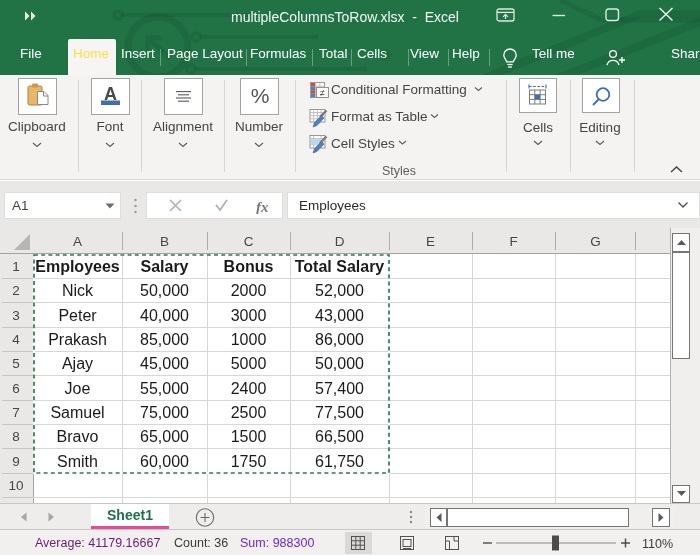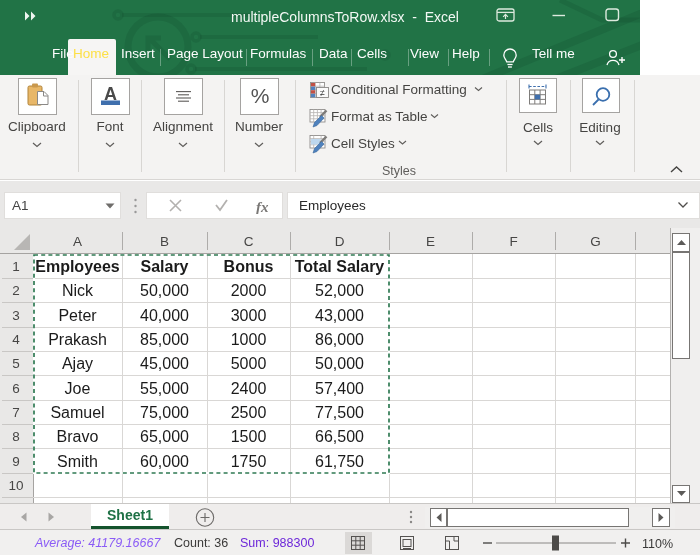--- a/index.html
+++ b/index.html
@@ -3,21 +3,21 @@
 <meta charset="utf-8">
 <style>
   * { margin:0; padding:0; box-sizing:border-box; }
   html,body { width:700px; height:555px; overflow:hidden; }
   body { font-family:"Liberation Sans", sans-serif; position:relative; background:#fff; }
   .abs { position:absolute; }
 </style>
 </head>
 <body>
 
-<div class="abs" style="left:0;top:0;width:640px;height:75px;background:#217346;overflow:hidden;">
+<div class="abs" style="left:0;top:0;width:700px;height:75px;background:#217346;overflow:hidden;">
 
   <svg class="abs" style="left:0;top:0;" width="700" height="75" viewBox="0 0 700 75">
     <g stroke="rgba(10,50,30,0.13)" fill="none">
       <circle cx="158" cy="47" r="30" stroke-width="7"></circle>
       <path d="M170 59 L149 38 m-1 13 v-13 h13" stroke-width="5"></path>
       <circle cx="118" cy="15" r="4" stroke-width="3.5"></circle>
       <path d="M122 15 h130" stroke-width="4"></path>
       <circle cx="196" cy="37" r="4" stroke-width="3.5"></circle>
       <path d="M200 37 h118" stroke-width="4"></path>
       <circle cx="191" cy="69" r="4" stroke-width="3.5"></circle>
@@ -45,26 +45,26 @@
     </svg>
   <svg class="abs" style="left:605px;top:8px;" width="15" height="14" viewBox="0 0 15 14">
       <rect x="1" y="1" width="12.5" height="11.5" rx="2.5" fill="none" stroke="#ddeade" stroke-width="1.4"></rect>
     </svg>
   <svg class="abs" style="left:658px;top:7px;" width="16" height="15" viewBox="0 0 16 15">
       <path d="M1.5 1 L14.5 13.5 M14.5 1 L1.5 13.5" stroke="#e8efe9" stroke-width="1.5"></path>
     </svg>
 
   <div class="abs" style="left:68px;top:39px;width:48px;height:36px;background:#f6f5f4;border-radius:2px 2px 0 0;"></div>
   <div class="abs" style="left:0;top:46px;width:700px;height:22px;font-size:13.5px;color:#fdfdfd;">
-    <span class="abs" style="left:20px;margin-left:32px;">File</span>
+    <span class="abs" style="left:20px;">File</span>
     <span class="abs" style="left:73px;color:#fde047;">Home</span>
     <span class="abs" style="left:121px;">Insert</span>
     <span class="abs" style="left:167px;">Page Layout</span>
     <span class="abs" style="left:250px;">Formulas</span>
-    <span class="abs" style="left:319px;">Data</span>
+    <span class="abs" style="left:319px;">Total</span>
     <span class="abs" style="left:357px;">Cells</span>
     <span class="abs" style="left:410px;">View</span>
     <span class="abs" style="left:452px;">Help</span>
     <span class="abs" style="left:532px;">Tell me</span>
     <span class="abs" style="left:627px;margin-left:44px;">Share</span>
   </div>
 
   <svg class="abs" style="left:0;top:38px;" width="700" height="37" viewBox="0 0 700 37">
     <g stroke="rgba(255,255,255,0.32)" stroke-width="1">
       <line x1="160.5" y1="11" x2="160.5" y2="28"></line>
@@ -360,21 +360,21 @@
     <rect x="672.5" y="257.5" width="17" height="17" fill="#fff" stroke="#777573" stroke-width="1"></rect>
     <path d="M677 263 l4.5 5 4.5 -5 z" fill="#5c5a58"></path>
   </g>
 </svg>
 
 <div class="abs" style="left:0;top:503px;width:700px;height:26px;background:#efedec;border-top:1px solid #c9c7c5;">
   <svg class="abs" style="left:18px;top:8px;" width="45" height="10" viewBox="0 0 45 10">
     <path d="M8.5 0.5 L3 5 l5.5 4.5 z" fill="#a8a6a4"></path>
     <path d="M30.5 0.5 L36 5 l-5.5 4.5 z" fill="#a8a6a4"></path>
   </svg>
-  <div class="abs" style="left:91px;top:0;width:78px;height:25px;background:#fff;border-bottom:3px solid #14532d;text-align:center;">
+  <div class="abs" style="left:91px;top:0;width:78px;height:25px;background:#fff;border-bottom:3px solid #ec4899;text-align:center;">
     <span style="color:#1e7145;font-weight:bold;font-size:14px;line-height:23px;">Sheet1</span>
   </div>
   <svg class="abs" style="left:195px;top:4px;" width="20" height="20" viewBox="0 0 20 20">
     <circle cx="10" cy="9.5" r="8.7" fill="none" stroke="#6b6967" stroke-width="1.1"></circle>
     <path d="M10 5 v9 M5.5 9.5 h9" stroke="#6b6967" stroke-width="1.1"></path>
   </svg>
   <svg class="abs" style="left:408px;top:6px;" width="6" height="14" viewBox="0 0 6 14">
     <circle cx="3" cy="2" r="1.2" fill="#8a8886"></circle>
       <circle cx="3" cy="7" r="1.2" fill="#8a8886"></circle>
       <circle cx="3" cy="12" r="1.2" fill="#8a8886"></circle>
@@ -384,21 +384,21 @@
     <rect x="0" y="0" width="250" height="21" fill="#f0efee"></rect>
     <rect x="5.5" y="1.5" width="16" height="18" fill="#fff" stroke="#777573" stroke-width="1"></rect>
     <path d="M16.5 6 l-5 4.5 5 4.5 z" fill="#5c5a58"></path>
     <rect x="22.5" y="1.5" width="181" height="18" fill="#fff" stroke="#777573" stroke-width="1"></rect>
     <rect x="227.5" y="1.5" width="17" height="18" fill="#fff" stroke="#777573" stroke-width="1"></rect>
     <path d="M233.5 6 l5 4.5 -5 4.5 z" fill="#5c5a58"></path>
   </svg>
 </div>
 
 <div class="abs" style="left:0;top:529px;width:700px;height:26px;background:#f1f0ef;border-top:1px solid #c9c7c5;">
-  <div class="abs" style="left:35px;top:6px;font-size:12.5px;color:#8b5cf6;font-style:italic;">Average: 41179.16667</div>
+  <div class="abs" style="left:35px;top:6px;font-size:12.5px;color:#701a75;">Average: 41179.16667</div>
   <div class="abs" style="left:174px;top:6px;font-size:12.5px;color:#3b3a39;">Count: 36</div>
   <div class="abs" style="left:240px;top:6px;font-size:12.5px;color:#6d28d9;">Sum: 988300</div>
   <svg class="abs" style="left:340px;top:0;" width="360 " height="26" viewBox="0 0 360 26">
     <rect x="5" y="2" width="27" height="22" fill="#dbd9d7"></rect>
     <g stroke="#545250" fill="none" stroke-width="1">
       <rect x="11.5" y="6.5" width="13" height="13"></rect>
       <path d="M11.5 10.8 h13 M11.5 15.2 h13 M15.8 6.5 v13 M20.2 6.5 v13"></path>
     </g>
     <g stroke="#545250" fill="none" stroke-width="1">
       <rect x="60.5" y="6.5" width="13" height="13"></rect>

